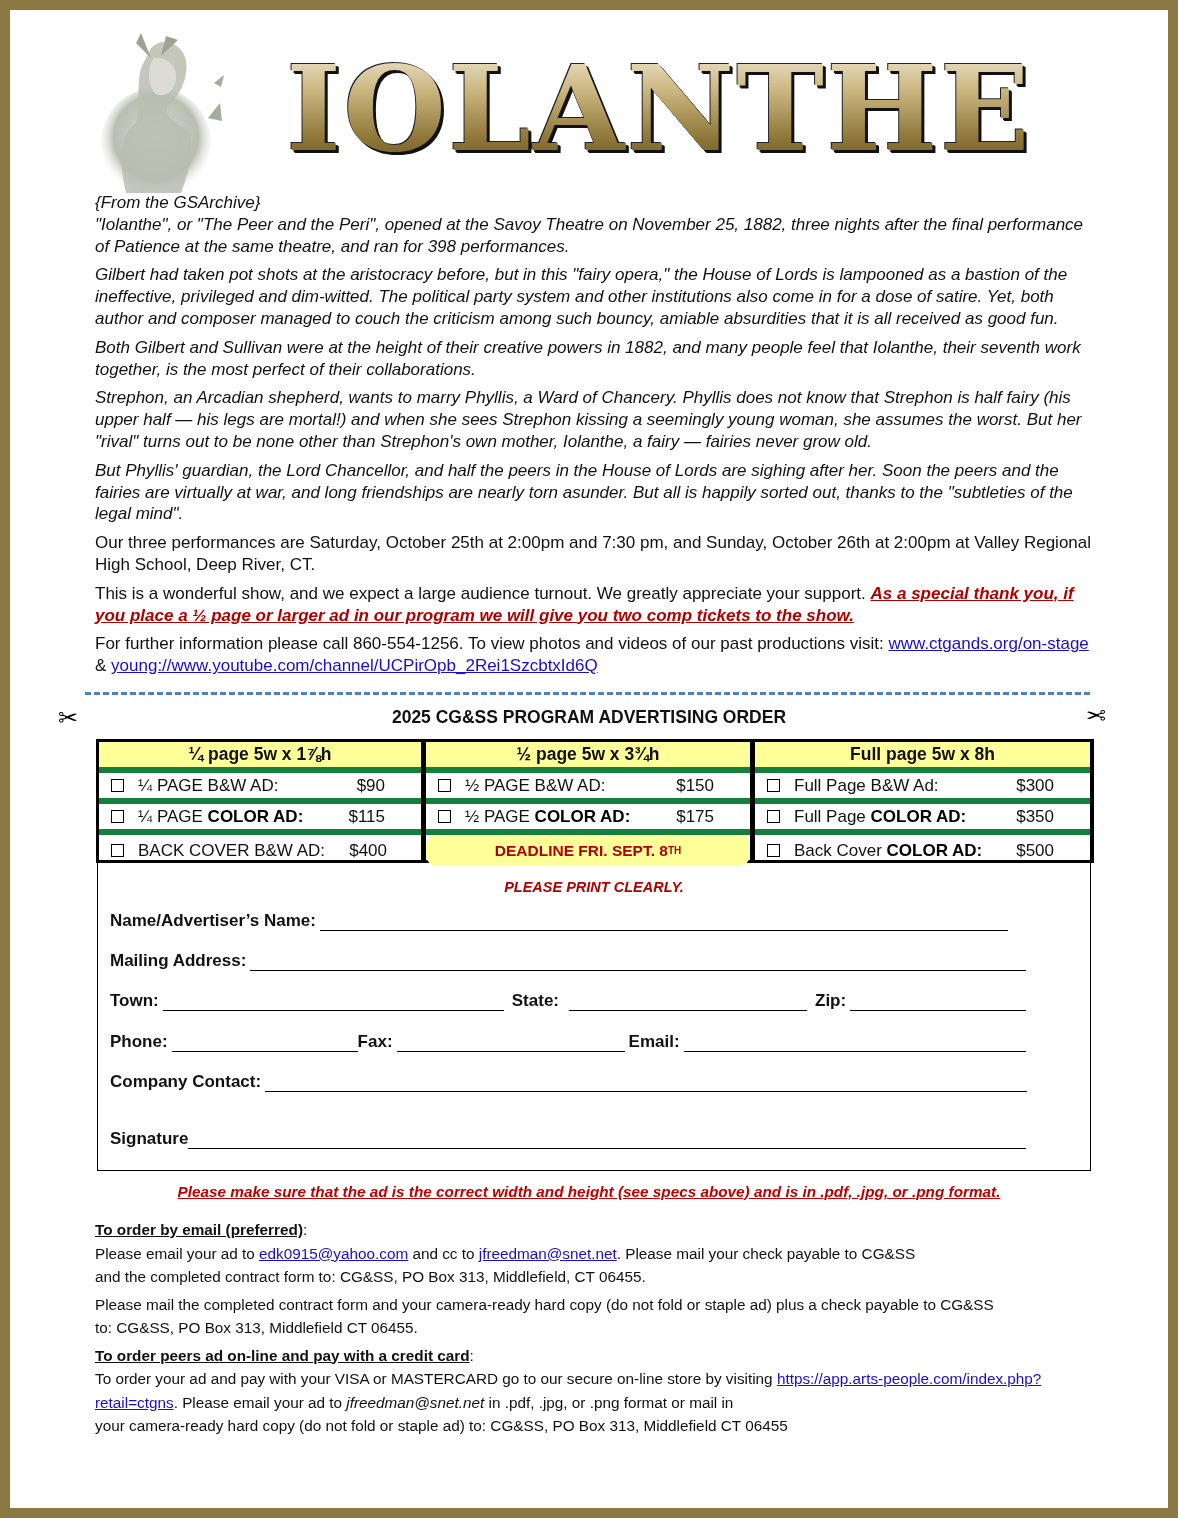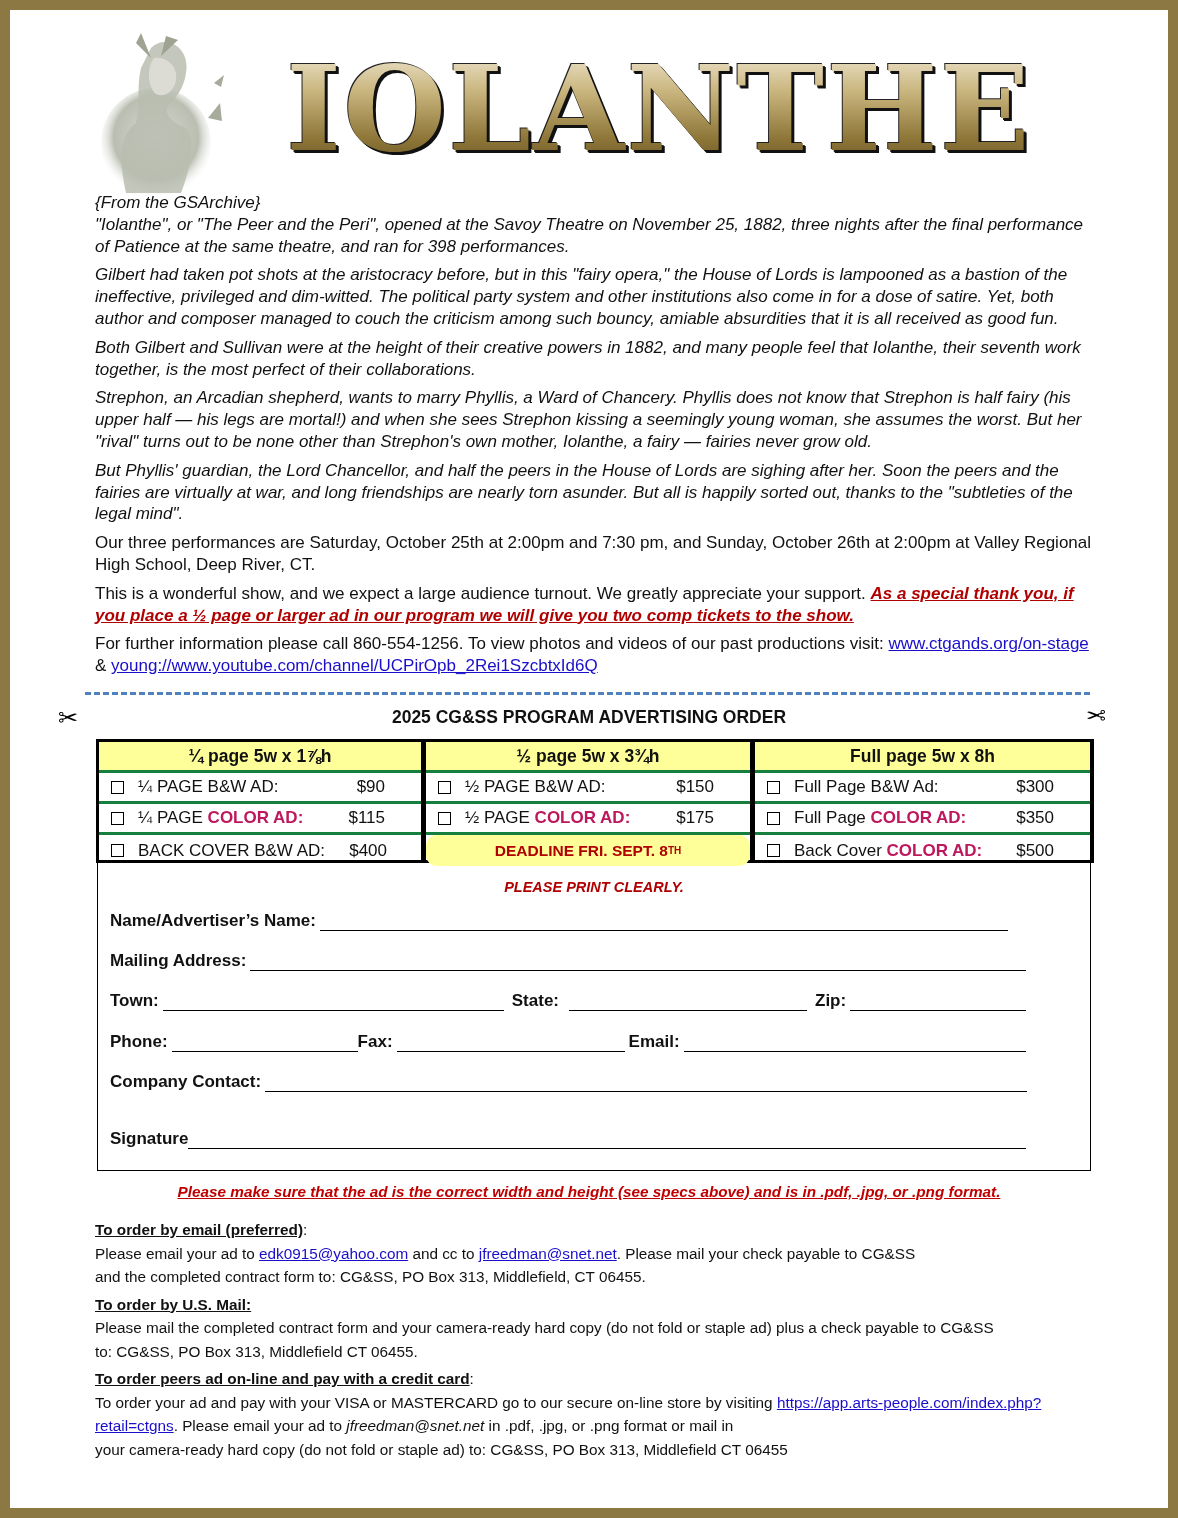--- a/index.html
+++ b/index.html
@@ -39,30 +39,30 @@
     position: absolute; left: 0; top: 697px; width: 1178px; text-align: center;
     font-weight: bold; font-size: 17.5px;
   }
   .grid {
     position: absolute; left: 86px; top: 729px; width: 998px; height: 124px;
   }
   .col {
     position: absolute; top: 0; height: 124px; border: 3px solid #000; border-right-width: 4px;
   }
   .row {
-    position: absolute; left: 0; right: 0; height: 31px; border-bottom: 3px solid #15803d;
+    position: absolute; left: 0; right: 0; height: 31px; border-bottom: 6px solid #15803d;
     font-size: 17px; display: flex; align-items: center;
   }
   .row:last-child { border-bottom: none; }
   .hdr { background: #ffff99; justify-content: center; font-weight: bold; font-size: 17.5px; }
   .hdr.deadline { color: #b00000; font-size: 15.5px; border-radius: 11px; }
   .hdr sup { font-size: 10px; vertical-align: super; }
   .cb { width: 13px; height: 13px; border: 1.3px solid #000; margin: 0 14px 0 12px; flex: none; }
   .lbl { flex: 1; white-space: nowrap; }
-  .lbl .red { color: #be185d; font-weight: bold; }
+  .lbl .red { color: #000000; font-weight: bold; }
   .price { margin-right: 36px; white-space: nowrap; }
   .form-box {
     position: absolute; left: 87px; top: 853px; width: 994px; height: 308px;
     border: 1px solid #000; border-top: none;
   }
   .print-clearly {
     position: absolute; left: 0; width: 100%; top: 16px; text-align: center;
     font-size: 14.5px; font-weight: bold; font-style: italic; color: #b00000; 
   }
   .field-row {
@@ -228,21 +228,20 @@
 
   <div class="orders">
     <div class="blk">
       <div><span class="oh">To order by email (preferred)</span><span>:</span></div>
       <div>
         <span>Please email your ad to </span><a class="link">edk0915@yahoo.com</a><span> and cc to </span><a class="link">jfreedman@snet.net</a><span>.  Please mail your check payable to CG&amp;SS</span>
       </div>
       <div>and the completed contract form to: CG&amp;SS, PO Box 313, Middlefield, CT 06455.</div>
     </div>
     <div class="blk">
-      <div class="oh">To order by U.S. Mail:</div>
       <div>Please mail the completed contract form and your camera-ready hard copy (do not fold or staple ad) plus a check payable to CG&amp;SS</div>
       <div>to: CG&amp;SS, PO Box 313, Middlefield CT 06455.</div>
     </div>
     <div class="blk">
       <div><span class="oh">To order  peers ad on-line and pay with a credit card</span><span>:</span></div>
       <div>
         <span>To order your ad and pay with your VISA or MASTERCARD go to our secure on-line store by visiting </span><a class="link">https://app.arts-people.com/index.php?retail=ctgns</a><span>. Please email your ad to  </span><span class="it">jfreedman@snet.net</span><span> in .pdf, .jpg, or .png format or mail in</span>
       </div>
       <div>your camera-ready hard copy (do not fold or staple ad) to: CG&amp;SS, PO Box 313, Middlefield CT 06455</div>
     </div>

